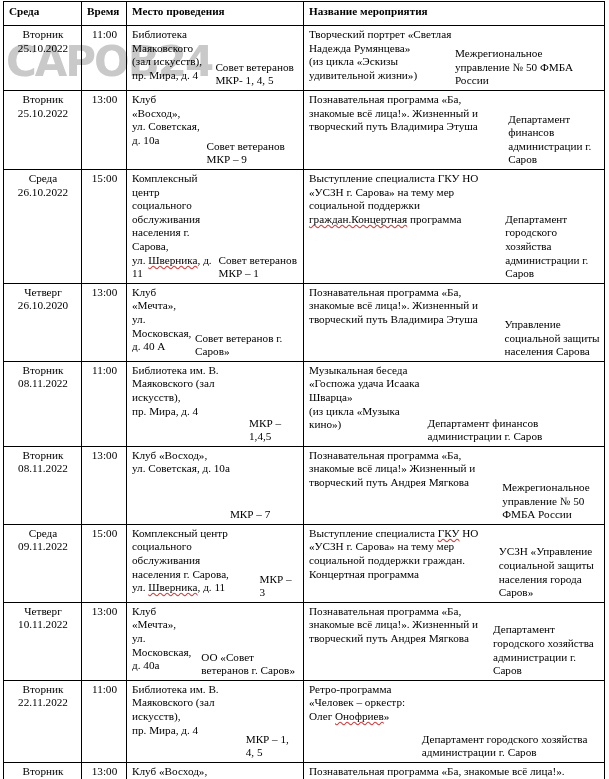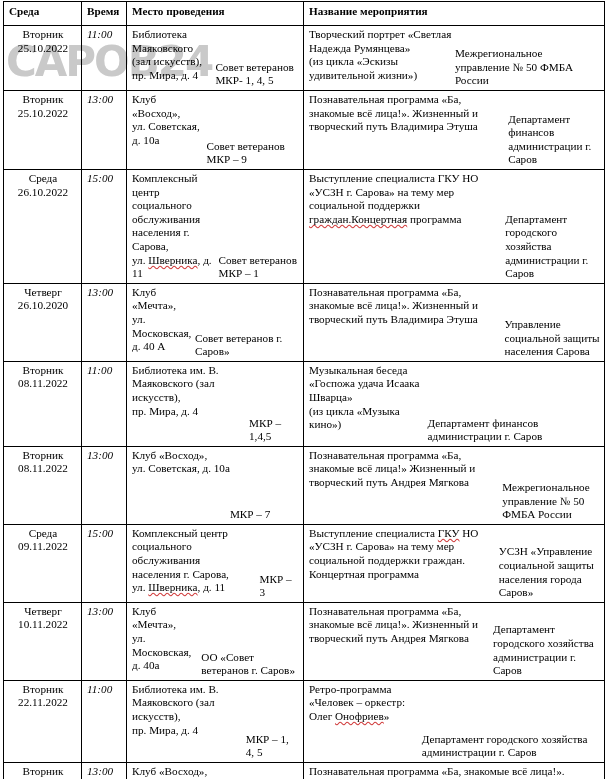--- a/index.html
+++ b/index.html
@@ -70,23 +70,22 @@
   col.c-title  { width: 301px; }
 
   th.h-date  { text-align: center; }
   th.h-time  { text-align: center; }
 
   td.cell-date {
     text-align: center;
     white-space: nowrap;
   }
   td.cell-time {
-    text-align: left;
+    text-align: center;
     white-space: nowrap;
-    font-style: italic;
   }
 
   .cell-stack {
     display: flex;
     flex-direction: row;
     height: 100%;
     min-height: 100%;
   }
   .block-main  { white-space: pre-line; }
   .block-foot  { white-space: pre-line; margin-top: auto; }

